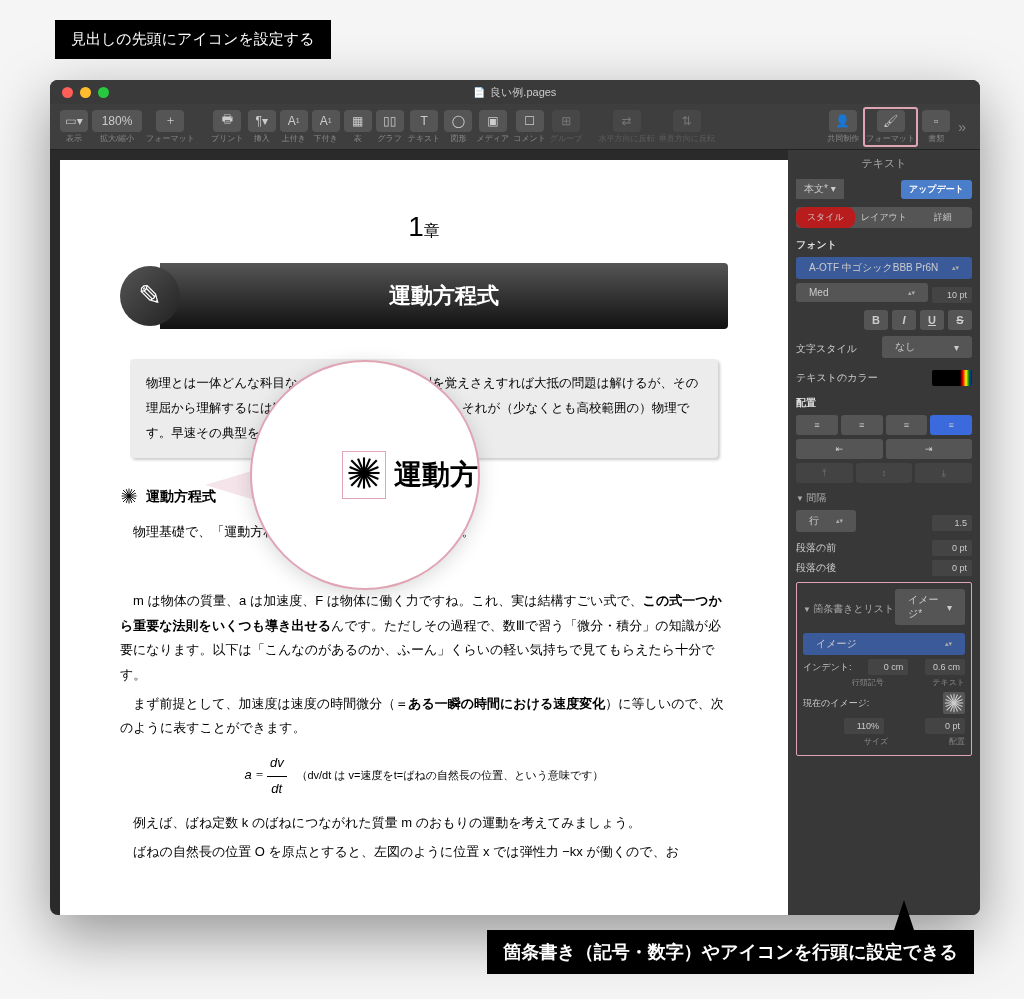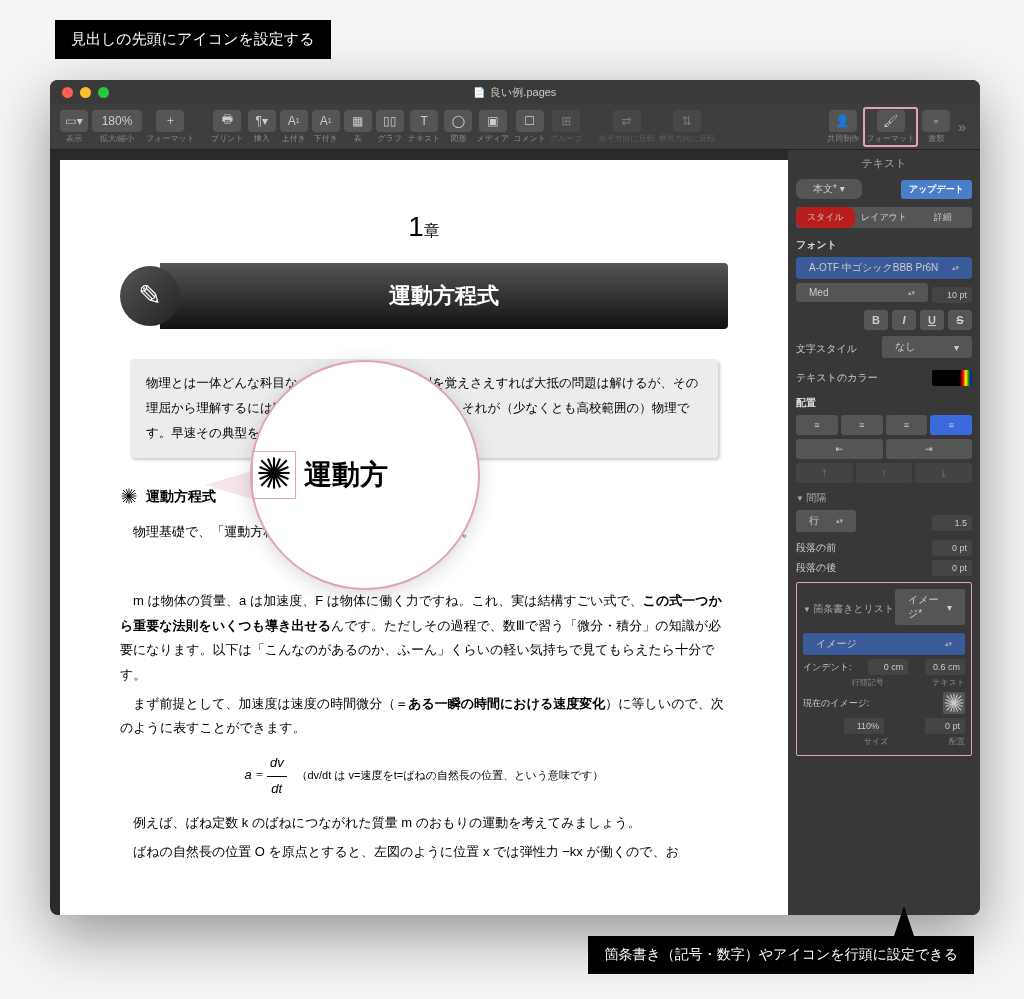--- a/index.html
+++ b/index.html
@@ -1,19 +1,19 @@
 <!DOCTYPE html>
 <html><head>
 <meta charset="utf-8">
 <style>
 * { margin: 0; padding: 0; box-sizing: border-box; font-family: -apple-system, "Hiragino Sans", sans-serif; }
 body { background: #f5f5f5; width: 1024px; height: 999px; position: relative; overflow: hidden; }
 
 .annotation-top { position: absolute; top: 20px; left: 55px; background: #000; color: #fff; padding: 10px 16px; font-size: 15px; font-weight: 500; }
-.annotation-bottom { position: absolute; bottom: 25px; right: 50px; background: #000; color: #fff; padding: 10px 16px; font-size: 14px; font-weight: 400; }
+.annotation-bottom { position: absolute; bottom: 25px; right: 50px; background: #000; color: #fff; padding: 10px 16px; font-size: 18px; font-weight: 700; }
 .annotation-bottom::before { content: ''; position: absolute; top: -30px; right: 60px; width: 0; height: 0; border-left: 10px solid transparent; border-right: 10px solid transparent; border-bottom: 30px solid #000; }
 
 .app-window { position: absolute; top: 80px; left: 50px; width: 930px; height: 835px; background: #2a2a2a; border-radius: 8px; box-shadow: 0 20px 60px rgba(0,0,0,0.4); overflow: hidden; }
 
 .titlebar { height: 24px; background: #3a3a3a; display: flex; align-items: center; position: relative; }
 .traffic-lights { display: flex; gap: 7px; padding-left: 12px; }
 .traffic-lights span { width: 11px; height: 11px; border-radius: 50%; display: block; }
 .tl-red { background: #ff5f56; } .tl-yellow { background: #ffbd2e; } .tl-green { background: #27c93f; }
 .window-title { position: absolute; left: 50%; transform: translateX(-50%); color: #ccc; font-size: 11px; display: flex; align-items: center; gap: 4px; }
 .window-title::before { content: '📄'; font-size: 10px; }
@@ -34,29 +34,29 @@
 .heading-banner { display: flex; align-items: center; margin: 10px 0 30px; }
 .heading-icon { width: 60px; height: 60px; border-radius: 50%; background: linear-gradient(135deg, #555, #222); display: flex; align-items: center; justify-content: center; color: #fff; font-size: 28px; z-index: 1; }
 .heading-bar { flex: 1; background: linear-gradient(#555, #111); color: #fff; font-size: 22px; font-weight: 600; text-align: center; padding: 12px; margin-left: -20px; border-radius: 0 4px 4px 0; }
 .intro-box { background: #ececec; border-radius: 4px; padding: 12px 16px; margin: 0 10px 25px; font-size: 12.5px; line-height: 2; box-shadow: 2px 2px 3px rgba(0,0,0,0.2); }
 .section-head { display: flex; align-items: center; gap: 8px; font-weight: 600; font-size: 14px; margin: 20px 0 10px; }
 .section-head svg { width: 18px; height: 18px; }
 .body-text p { text-indent: 1em; margin-bottom: 4px; font-size: 13px; }
 .body-text b { font-weight: 700; }
 .formula { text-align: center; font-family: serif; font-style: italic; margin: 10px 0; }
 
-.zoom-circle { position: absolute; top: 360px; left: 250px; width: 230px; height: 230px; border-radius: 50%; border: 2px solid #e0a5b5; background: #fff; display: flex; align-items: center; justify-content: flex-start; box-shadow: 0 4px 20px rgba(0,0,0,0.15); z-index: 10; }
+.zoom-circle { position: absolute; top: 360px; left: 250px; width: 230px; height: 230px; border-radius: 50%; border: 2px solid #e0a5b5; background: #fff; display: flex; align-items: center; justify-content: flex-end; box-shadow: 0 4px 20px rgba(0,0,0,0.15); z-index: 10; }
 .zoom-icon-box { border: 1px solid #e0a5b5; padding: 4px; margin-right: 8px; }
 .zoom-text { font-size: 28px; font-weight: 600; }
 .zoom-pointer { position: absolute; top: 470px; left: 205px; width: 50px; height: 30px; background: #f5e5ea; clip-path: polygon(0 50%, 100% 0, 100% 100%); z-index: 5; }
 
 .sidebar { width: 192px; background: #383838; color: #ccc; font-size: 10px; padding: 6px 8px; overflow-y: auto; }
 .sidebar-title { text-align: center; font-size: 11px; margin-bottom: 8px; color: #aaa; }
 .style-row { display: flex; justify-content: space-between; align-items: center; margin-bottom: 8px; }
-.style-select { background: #555; padding: 3px 17px; border-radius: 7px; font-size: 10px; }
+.style-select { background: #555; padding: 3px 8px; border-radius: 0; font-size: 10px; }
 .update-btn { background: #4a7dca; color: #fff; padding: 3px 8px; border-radius: 3px; font-size: 9px; font-weight: 600; }
 .seg-tabs { display: flex; background: #555; border-radius: 4px; margin-bottom: 10px; }
 .seg-tab { flex: 1; text-align: center; padding: 4px; font-size: 9px; }
 .seg-tab.active { background: #b91c1c; border-radius: 8px; }
 .section-label { font-size: 10px; font-weight: 600; margin: 10px 0 5px; color: #ddd; }
 .dropdown { background: #555; padding: 4px 13px; border-radius: 3px; display: flex; justify-content: space-between; align-items: center; font-size: 10px; margin-bottom: 4px; }
 .dropdown.blue { background: #3a5a9a; }
 .dd-arrows { font-size: 7px; color: #aaa; }
 .prop-row { display: flex; justify-content: space-between; align-items: center; margin-bottom: 4px; }
 .num-field { background: #444; padding: 3px 5px; border-radius: 2px; font-size: 9px; min-width: 40px; text-align: right; }

